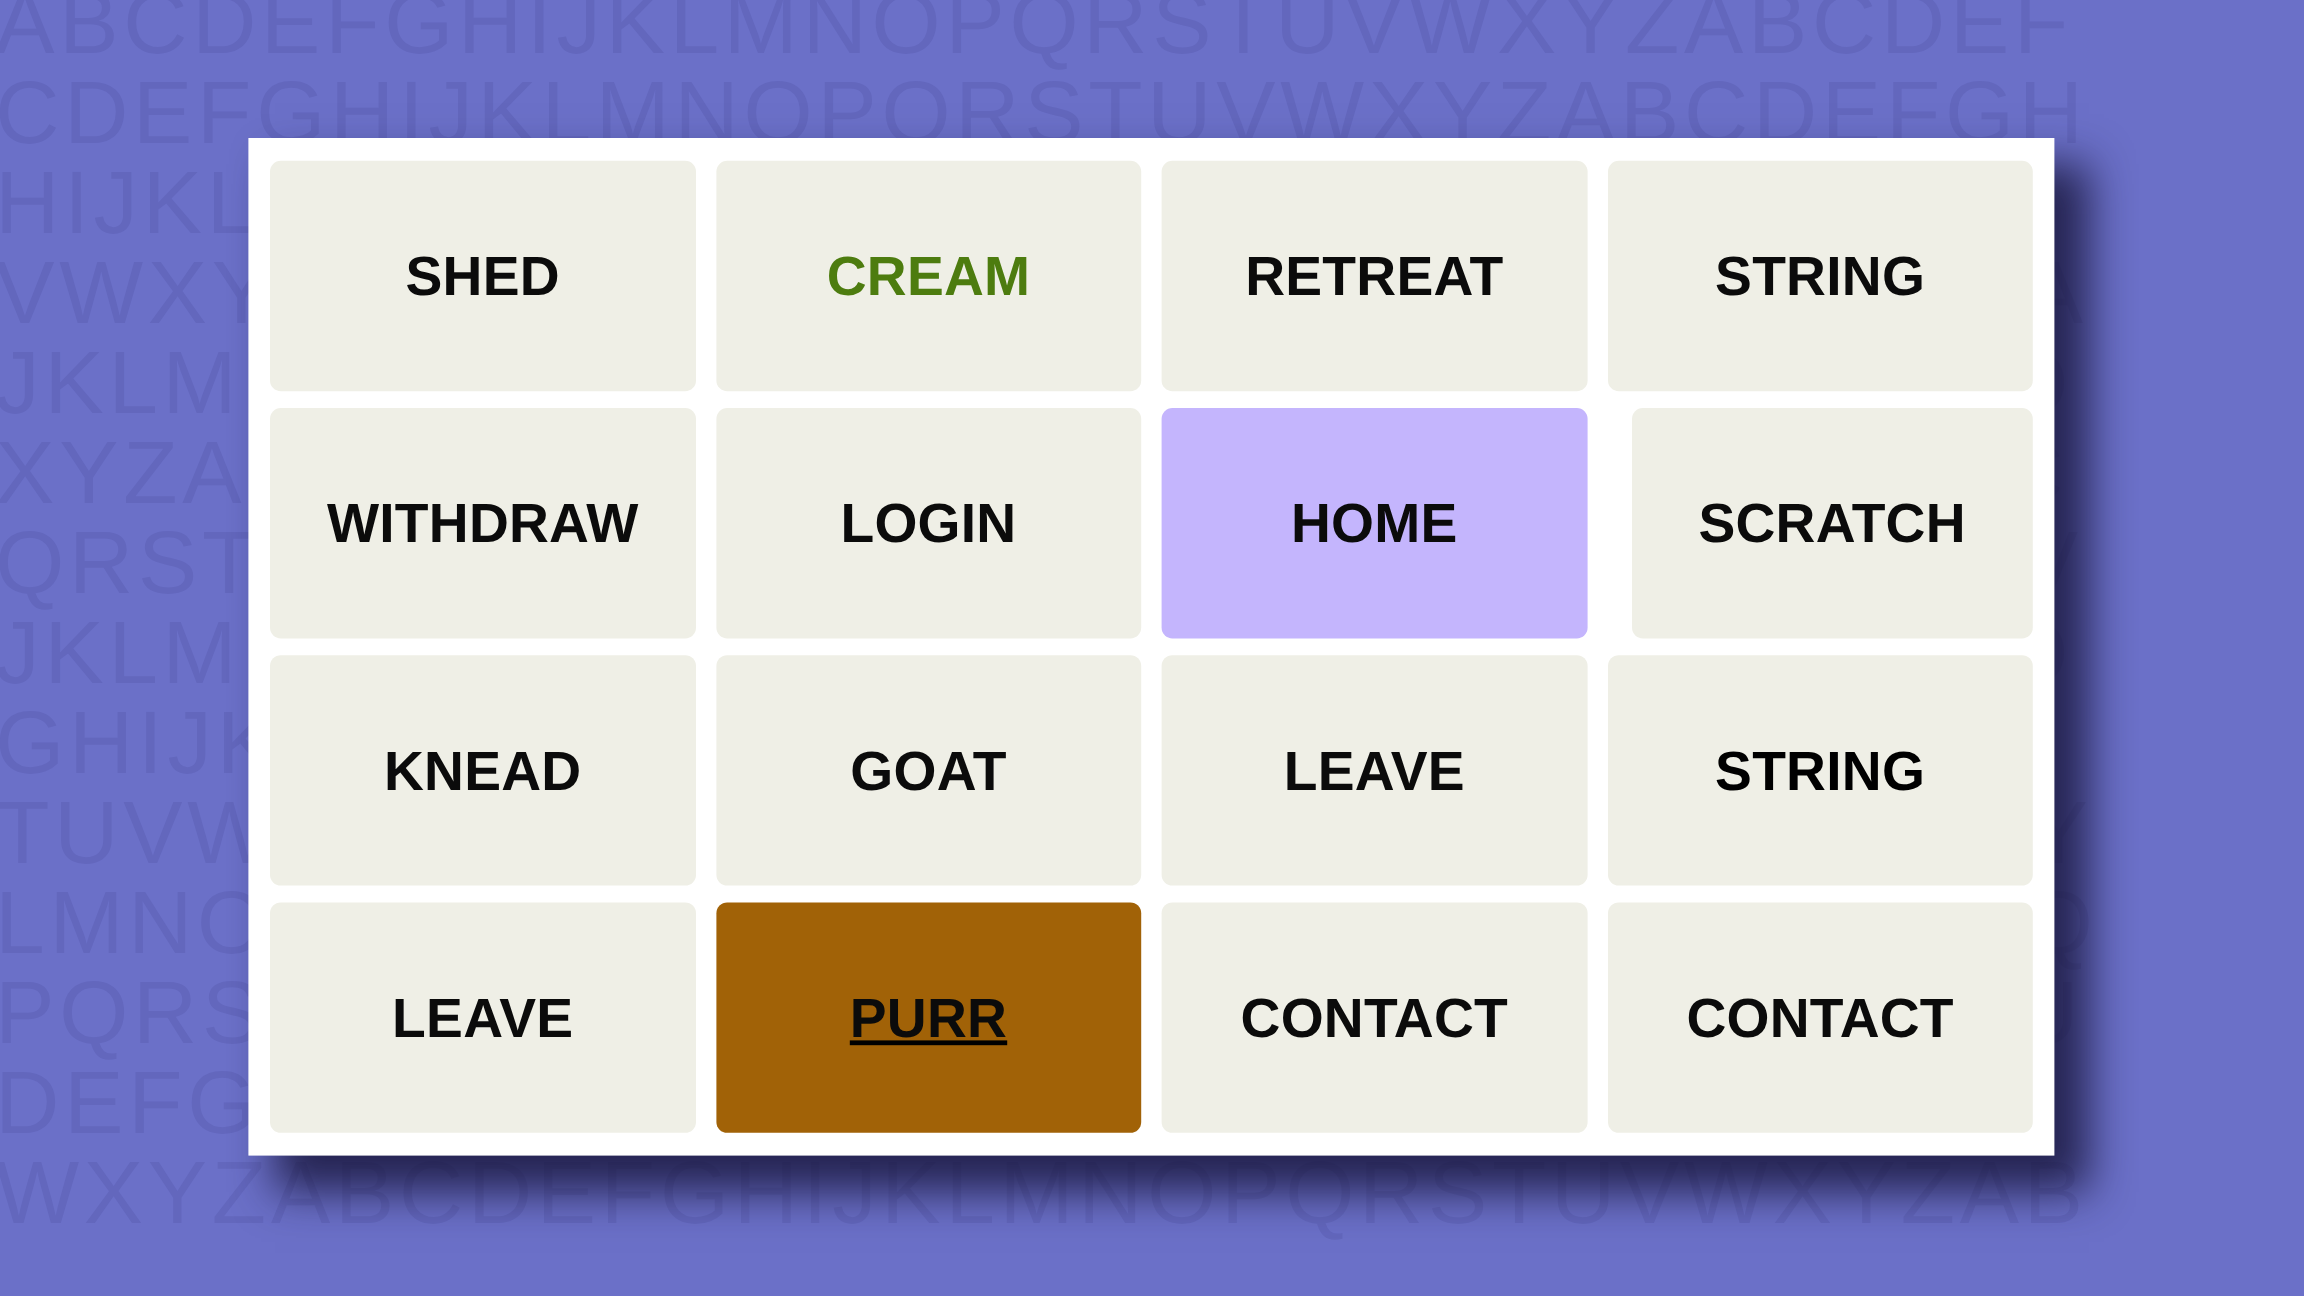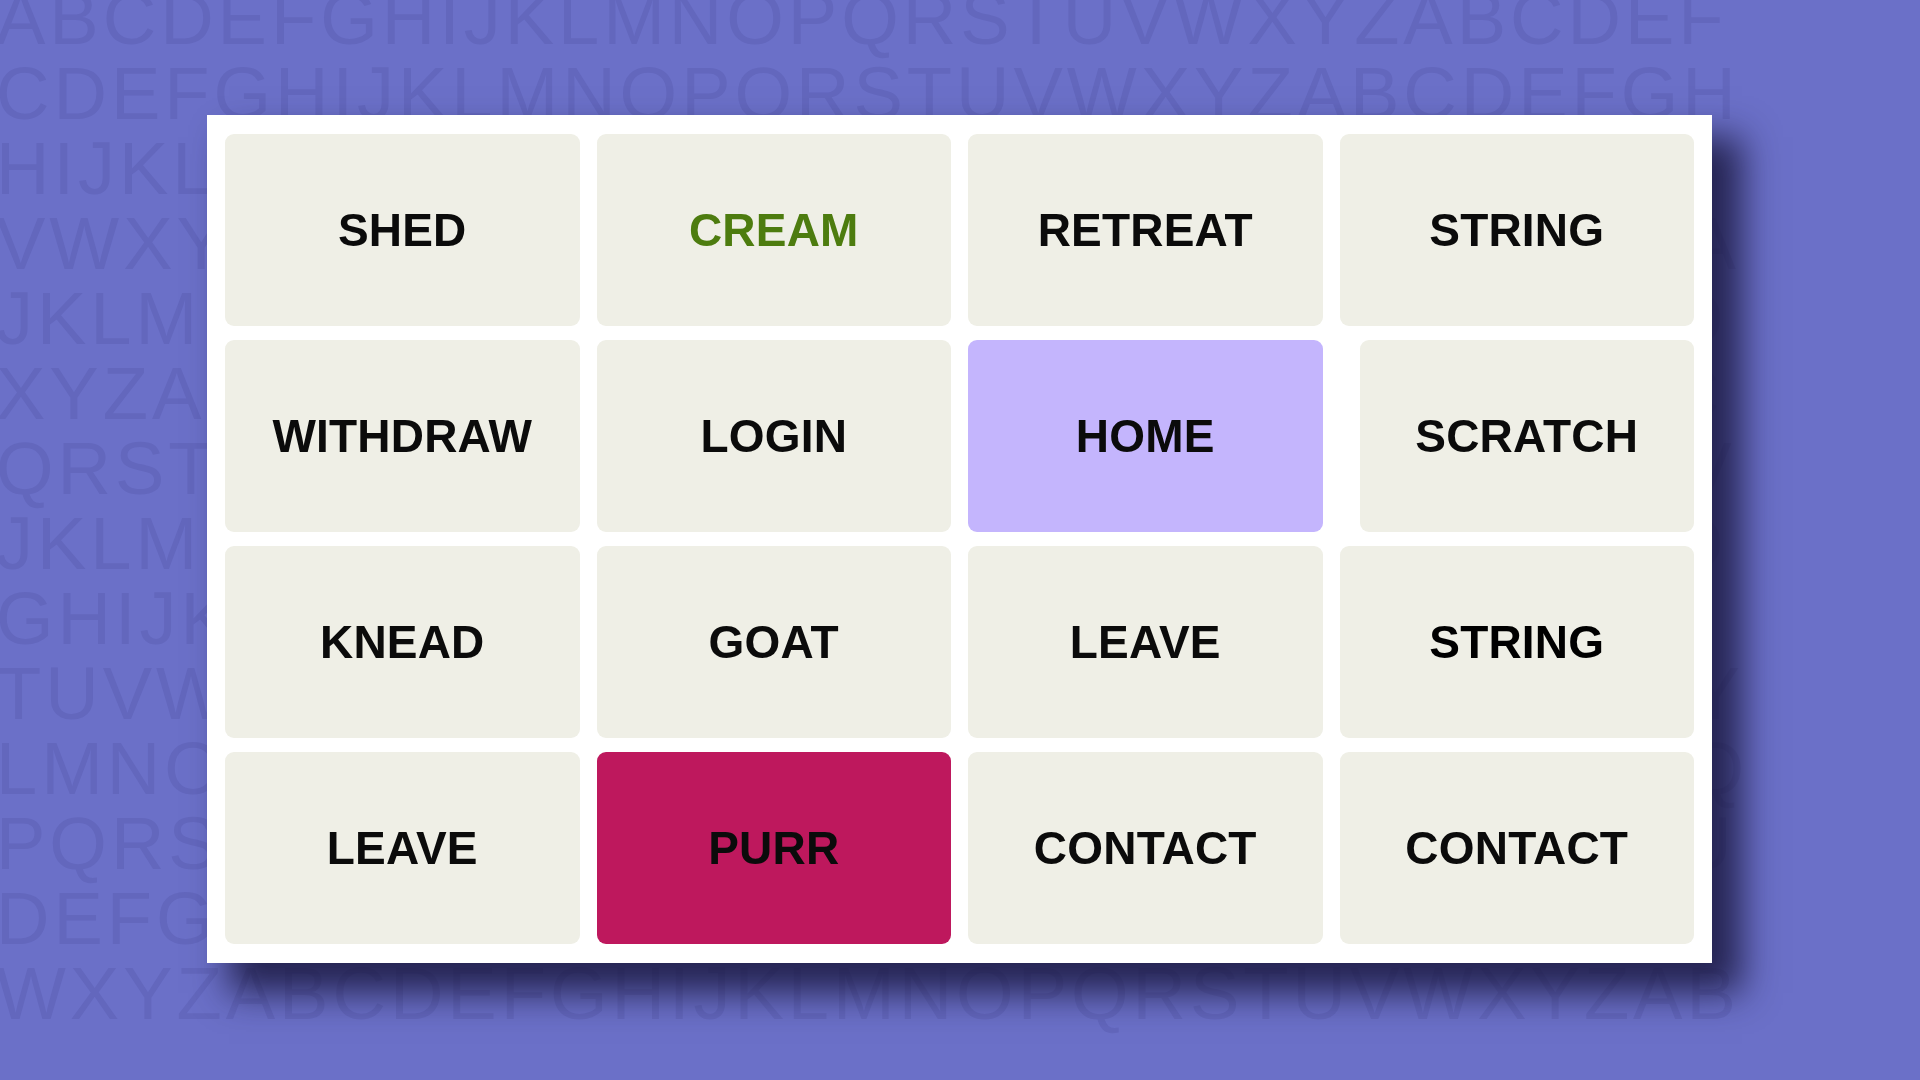--- a/index.html
+++ b/index.html
@@ -135,21 +135,21 @@
       </div>
       <div class="tile" style="background: rgb(239, 239, 230);">
         <span class="tile-label" style="color: rgb(11, 11, 11);">LEAVE</span>
       </div>
       <div class="tile" style="background: rgb(239, 239, 230);">
         <span class="tile-label" style="color: #000000;">STRING</span>
       </div>
       <div class="tile" style="background: rgb(239, 239, 230);">
         <span class="tile-label" style="color: rgb(11, 11, 11);">LEAVE</span>
       </div>
-      <div class="tile" style="background: #be185d;">
+      <div class="tile" style="background: #a16207; text-decoration: underline;">
         <span class="tile-label" style="color: rgb(11, 11, 11);">PURR</span>
       </div>
       <div class="tile" style="background: rgb(239, 239, 230);">
         <span class="tile-label" style="color: rgb(11, 11, 11);">CONTACT</span>
       </div>
       <div class="tile" style="background: rgb(239, 239, 230);">
         <span class="tile-label" style="color: rgb(11, 11, 11);">CONTACT</span>
       </div>
     </div>
 </div>

